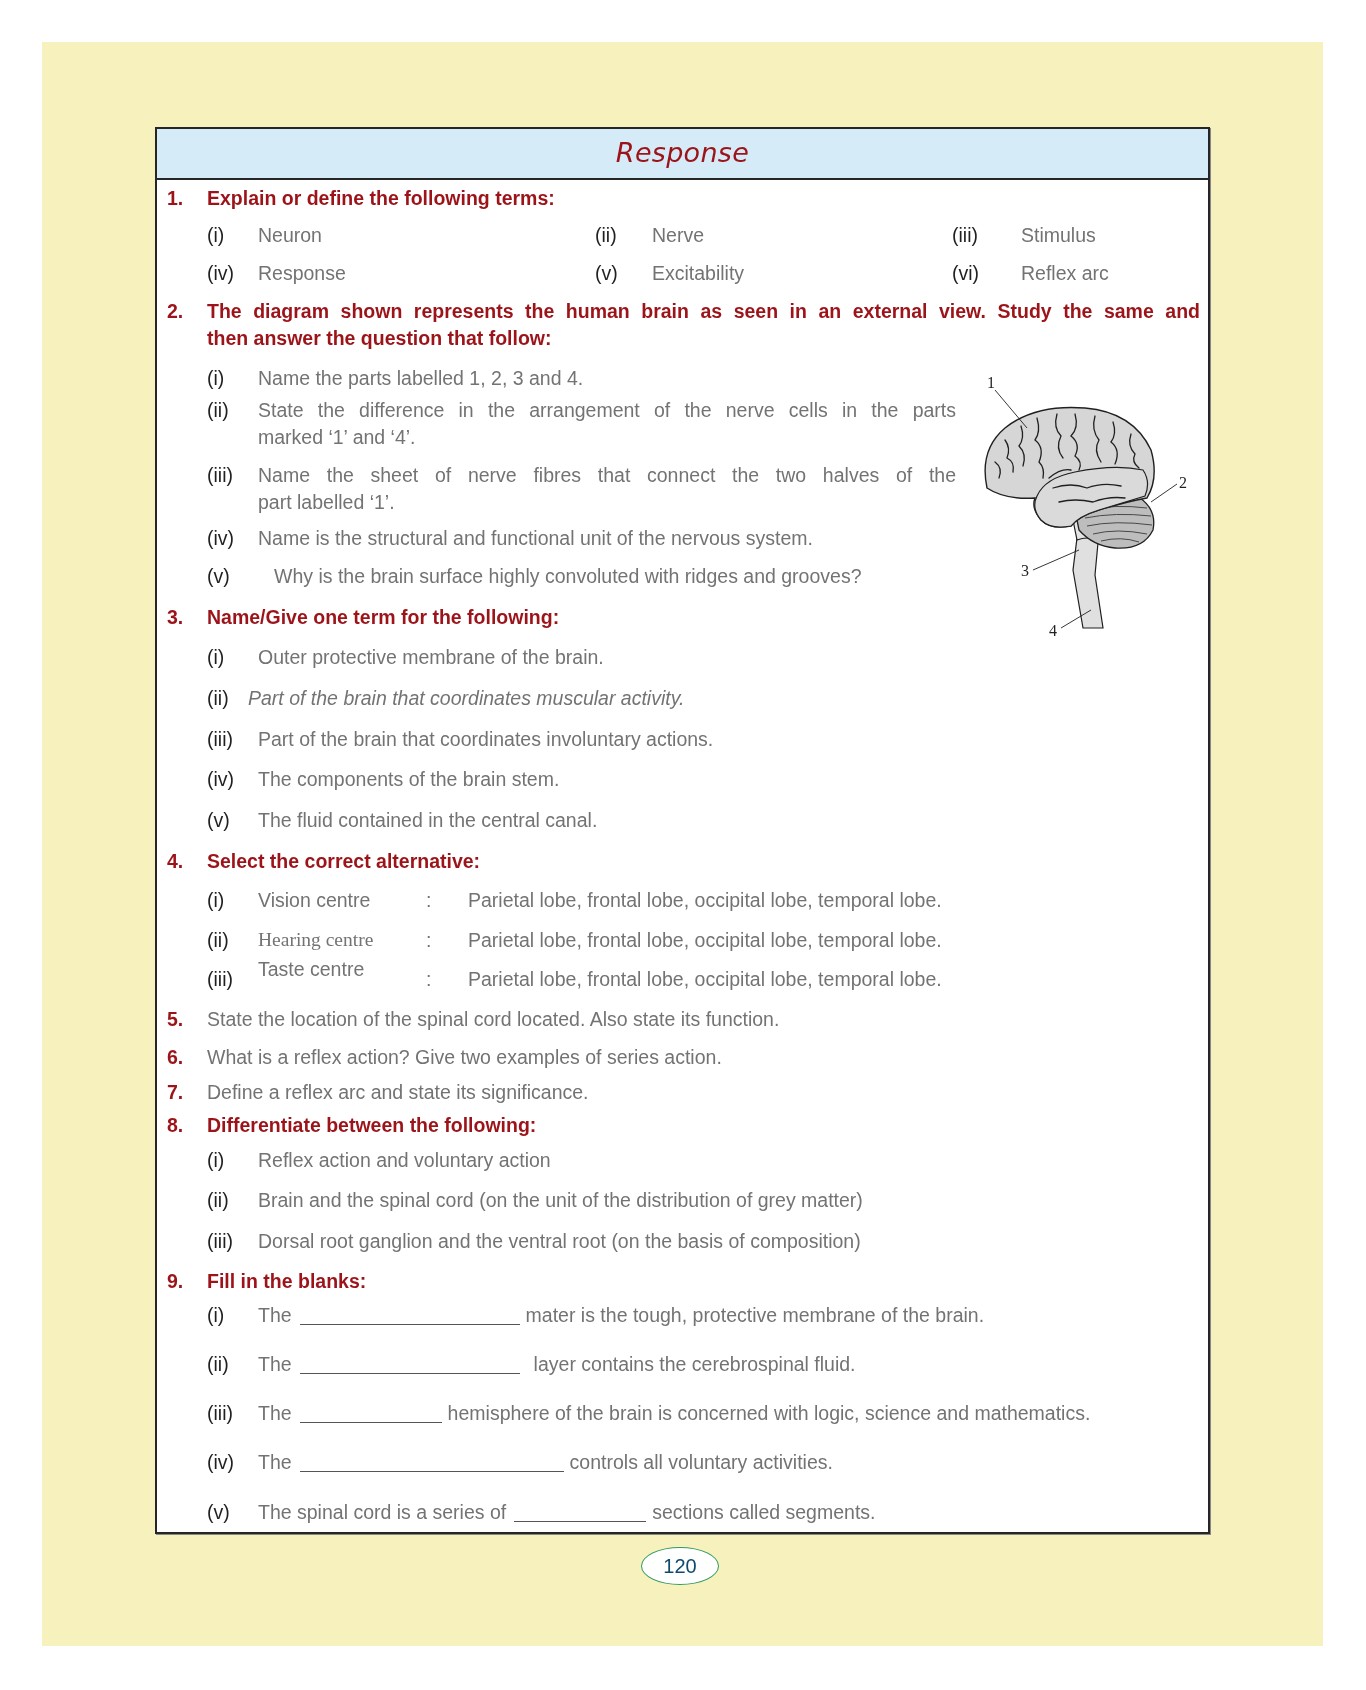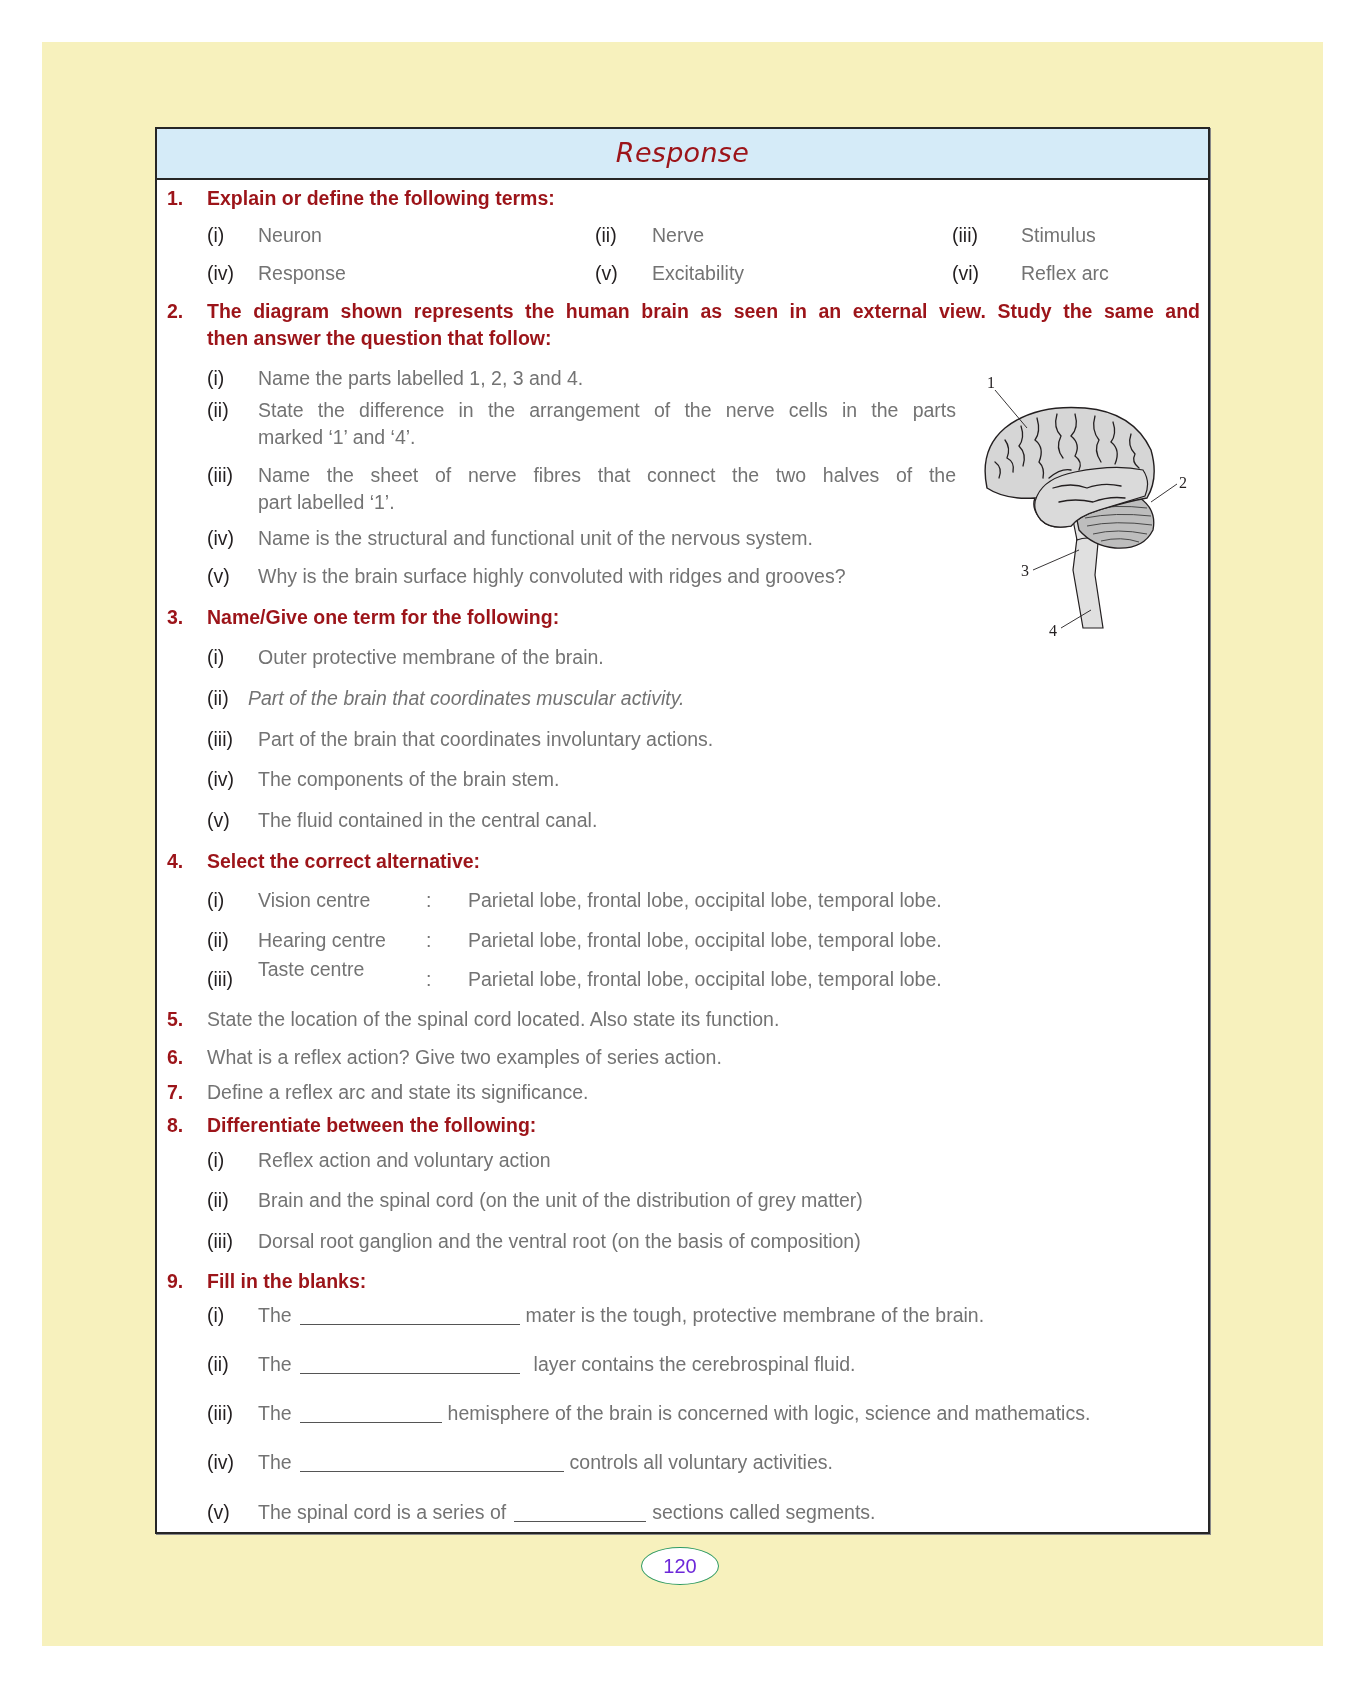--- a/index.html
+++ b/index.html
@@ -6,21 +6,21 @@
   body{width:1366px;height:1690px;position:relative;overflow:hidden;font-family:"Liberation Sans","DejaVu Sans",sans-serif;}
   .page-bg{position:absolute;left:42px;top:42px;width:1281px;height:1604px;background:#f7f1bd;}
   .box{position:absolute;left:155px;top:127px;width:1051px;height:1403px;background:#ffffff;border:2px solid #262626;box-shadow:1px 1px 0 #888;}
   .box-header{position:absolute;left:0;top:0;width:100%;height:49px;background:#d5ebf8;border-bottom:2px solid #262626;}
   .box-title{position:absolute;left:0;width:100%;top:8px;text-align:center;font-family:"DejaVu Sans",sans-serif;font-style:italic;font-size:27px;color:#9c1419;letter-spacing:0.3px;}
   .t{position:absolute;font-size:19.5px;color:#737373;white-space:nowrap;line-height:24px;}
   .h{color:#9c1419;font-weight:bold;}
   .num{position:absolute;font-size:19.5px;color:#9c1419;font-weight:bold;line-height:24px;}
   .rn{position:absolute;font-size:19.5px;color:#231f20;line-height:24px;}
   .blank{display:inline-block;border-bottom:1.5px solid #555;height:18px;vertical-align:-3px;margin:0 6px 0 8px;}
-  .pg{position:absolute;left:641px;top:1547px;width:76px;height:36px;border:1.5px solid #2e9a63;border-radius:50%;background:#fff;text-align:center;line-height:36px;font-size:20px;color:#6d28d9;}
+  .pg{position:absolute;left:641px;top:1547px;width:76px;height:36px;border:1.5px solid #2e9a63;border-radius:50%;background:#fff;text-align:center;line-height:36px;font-size:20px;color:#0c4a6e;}
   .diagram{position:absolute;left:975px;top:370px;width:225px;height:275px;}
   .dlabel{font-family:"Liberation Serif","DejaVu Serif",serif;font-size:16px;fill:#231f20;}
 </style>
 </head>
 <body>
 
 <div class="page-bg"></div>
 
 <div class="box">
   <div class="box-header">
@@ -60,21 +60,21 @@
   <span class="t" style="left:258px;top:425px;">marked ‘1’ and ‘4’.</span>
 
   <span class="rn" style="left:207px;top:463px;">(iii)</span>
   <span class="t" style="left:258px;top:463px;width:698px;text-align:justify;text-align-last:justify;">Name the sheet of nerve fibres that connect the two halves of the</span>
   <span class="t" style="left:258px;top:490px;">part labelled ‘1’.</span>
 
   <span class="rn" style="left:207px;top:526px;">(iv)</span>
   <span class="t" style="left:258px;top:526px;">Name is the structural and functional unit of the nervous system.</span>
 
   <span class="rn" style="left:207px;top:564px;">(v)</span>
-  <span class="t" style="left:258px;top:564px;">Why is the brain surface highly convoluted with ridges and grooves?</span>
+  <span class="t" style="left:274px;top:564px;">Why is the brain surface highly convoluted with ridges and grooves?</span>
 </div>
 
 <div class="diagram">
   <svg width="225" height="275" viewBox="0 0 225 275">
 
     <path d="M103 160 Q112 156 124 162 L120 205 L128 258 L108 258 L98 200 Z" fill="#e0e0e0" stroke="#231f20" stroke-width="1.2"></path>
 
     <path d="M98 150 Q112 142 128 150 L124 170 Q112 166 102 170 Z" fill="#e4e4e4" stroke="#231f20" stroke-width="1.2"></path>
 
     <path d="M100 140 Q120 122 165 128 Q182 140 178 160 Q168 180 140 178 Q118 176 104 160 Z" fill="#bdbdbd" stroke="#231f20" stroke-width="1.3"></path>
@@ -135,21 +135,21 @@
 <div>
   <span class="num" style="left:167px;top:849px;">4.</span>
   <span class="t h" style="left:207px;top:849px;">Select the correct alternative:</span>
 
   <span class="rn" style="left:207px;top:888px;">(i)</span>
   <span class="t" style="left:258px;top:888px;">Vision centre</span>
   <span class="t" style="left:426px;top:888px;">:</span>
   <span class="t" style="left:468px;top:888px;">Parietal lobe, frontal lobe, occipital lobe, temporal lobe.</span>
 
   <span class="rn" style="left:207px;top:928px;">(ii)</span>
-  <span class="t" style="left:258px;top:928px;">Hearing centre</span>
+  <span class="t" style="left:258px;top:928px;font-family:Liberation Serif, serif;">Hearing centre</span>
   <span class="t" style="left:426px;top:928px;">:</span>
   <span class="t" style="left:468px;top:928px;">Parietal lobe, frontal lobe, occipital lobe, temporal lobe.</span>
 
   <span class="rn" style="left:207px;top:967px;">(iii)</span>
   <span class="t" style="left:258px;top:957px;text-align:center;">Taste centre</span>
   <span class="t" style="left:426px;top:967px;">:</span>
   <span class="t" style="left:468px;top:967px;">Parietal lobe, frontal lobe, occipital lobe, temporal lobe.</span>
 </div>
 
 <div>

